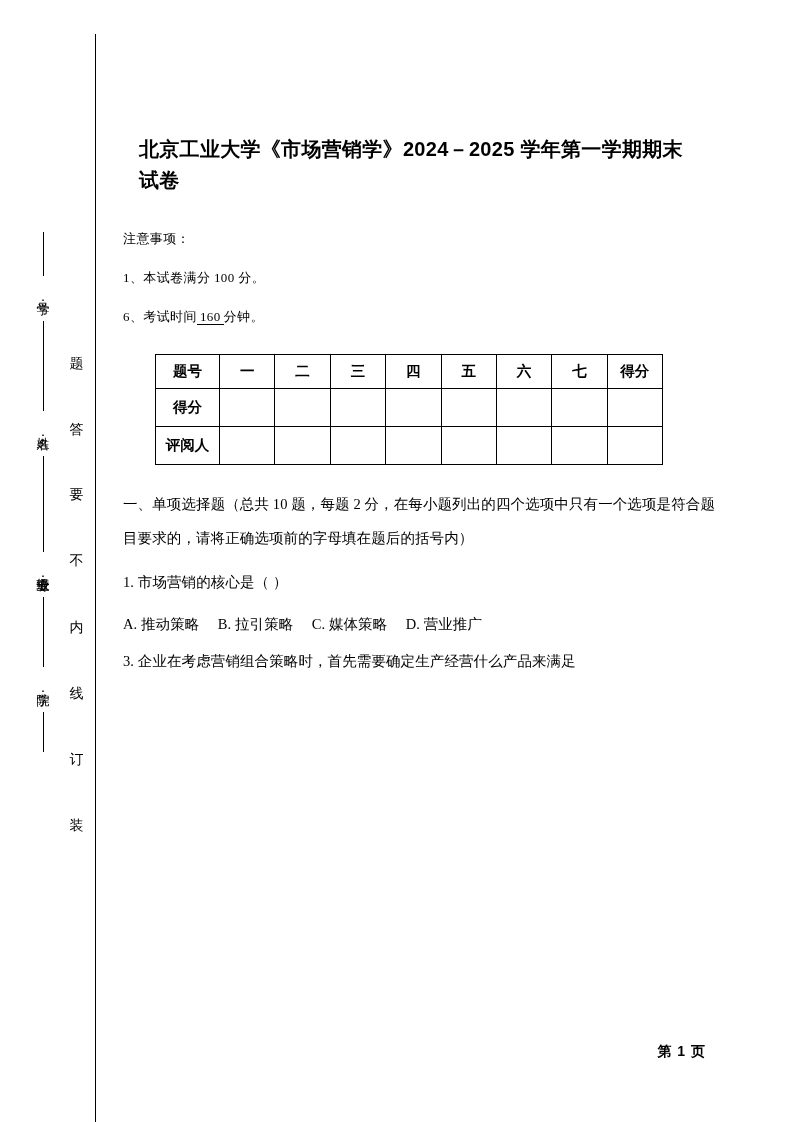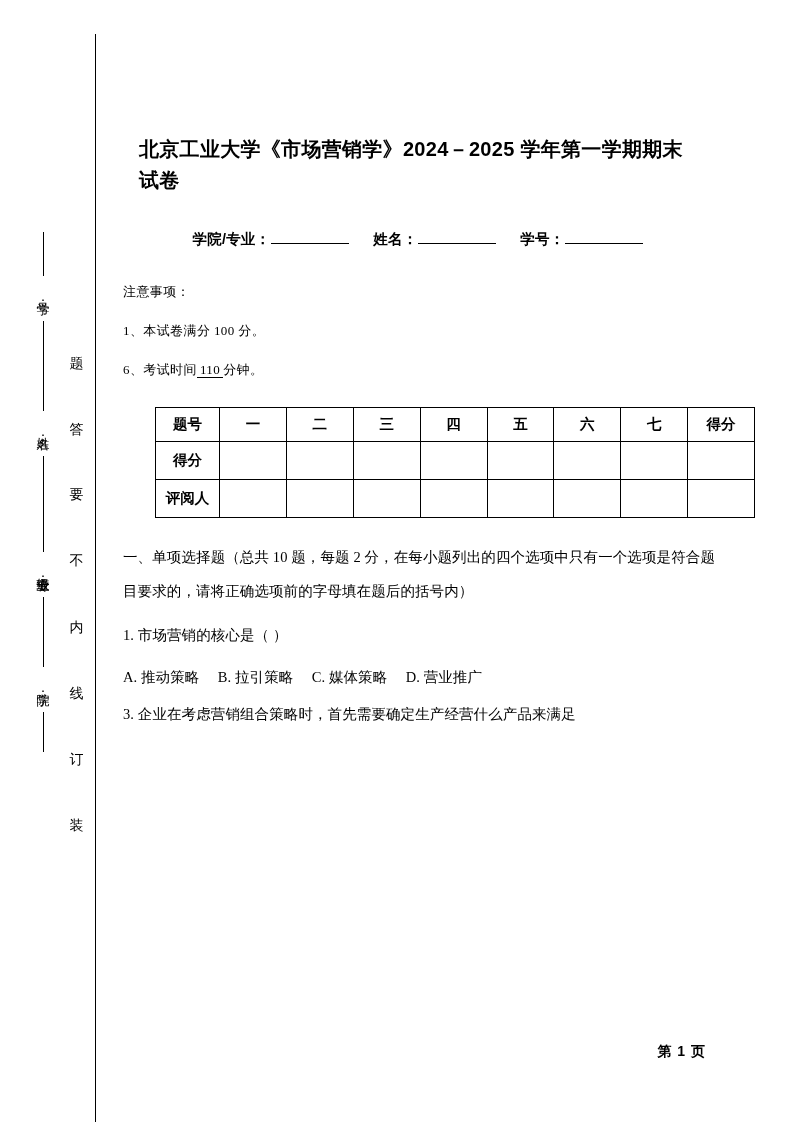--- a/index.html
+++ b/index.html
@@ -109,21 +109,21 @@
   .u-val {
     border-bottom: 1.2px solid #000;
     padding: 0 3px;
   }
 
   
   #score-table {
     margin-top: 31px;
     margin-left: 32px;
     border-collapse: collapse;
-    width: 600px;
+    width: 508px;
     table-layout: fixed;
   }
   #score-table td {
     border: 1px solid #000000;
     text-align: center;
     vertical-align: middle;
     font-size: 14.5px;
     font-weight: bold;
     font-family: "Liberation Sans", "DejaVu Sans", sans-serif;
     height: 38px;
@@ -193,30 +193,27 @@
   <div class="vfield">专业班级：</div>
   <div class="vrule" style="height:70px"></div>
   <div class="vfield">学院：</div>
   <div class="vrule" style="height:40px"></div>
 </div>
 
 <div id="page-body">
 
   <h1 id="exam-title">北京工业大学《市场营销学》2024－2025 学年第一学期期末试卷</h1>
 
-  <div id="info-line">
-    <span>学院/专业：</span><span class="blank"></span><span class="gap"></span><span>姓名：</span><span class="blank"></span><span class="gap"></span><span>学号：</span><span class="blank"></span>
-  </div>
 
   <div class="note-line" id="note-heading">注意事项：</div>
 
   <div class="note-line">1、本试卷满分 100 分。</div>
 
   <div class="note-line">
-    <span>6、考试时间</span><span class="u-val">110</span><span>分钟。</span>
+    <span>6、考试时间</span><span class="u-val">160</span><span>分钟。</span>
   </div>
 
   <table id="score-table">
     <tbody>
         <tr>
       <td class="label-col">题号</td>
       <td>一</td>
       <td>二</td>
       <td>三</td>
       <td>四</td>

